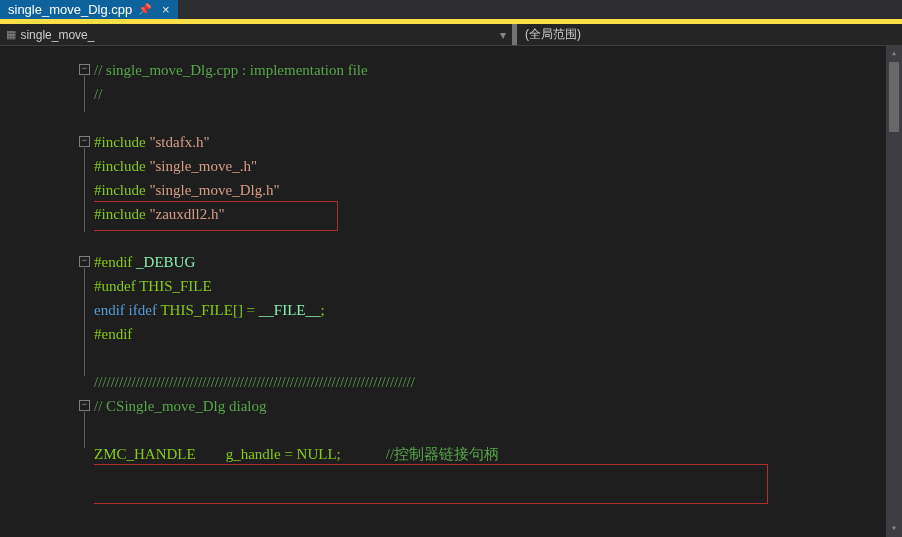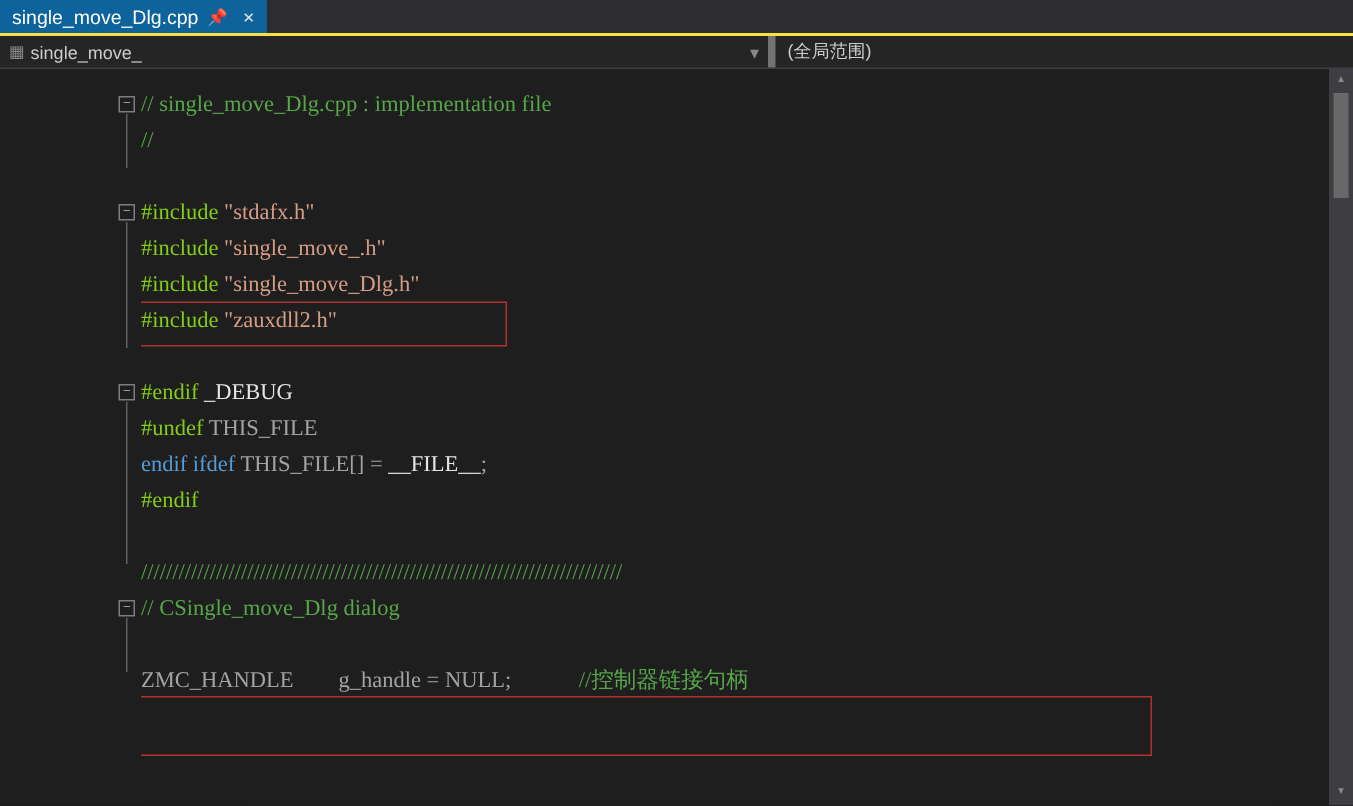--- a/index.html
+++ b/index.html
@@ -10,21 +10,21 @@
       color: #d4d4d4;
       width: 902px;
       height: 537px;
       overflow: hidden;
     }
     .tab-bar {
       background: #2d2d30;
       height: 24px;
       display: flex;
       align-items: stretch;
-      border-bottom: 2px solid #fde047;
+      border-bottom: 5px solid #fde047;
     }
     .tab {
       background: #0e639c;
       color: #ffffff;
       padding: 3px 8px;
       display: flex;
       align-items: center;
       gap: 6px;
       font-size: 13px;
       font-family: "Segoe UI", Arial, sans-serif;
@@ -102,22 +102,22 @@
     .fold-line {
       position: absolute;
       left: 84px;
       width: 1px;
       background: #606060;
     }
     .c-comment { color: #57a64a; }
     .c-pp { color: #84cc16; }
     .c-str { color: #d69d85; }
     .c-kw { color: #569cd6; }
-    .c-def { color: #e5e5e5; }
-    .c-plain { color: #a3a3a3; }
+    .c-def { color: #86efac; }
+    .c-plain { color: #84cc16; }
     .highlight-box-1 {
       position: absolute;
       border: 1px solid #b03030;
       pointer-events: none;
     }
     .highlight-box-2 {
       position: absolute;
       border: 1px solid #b03030;
       pointer-events: none;
     }

